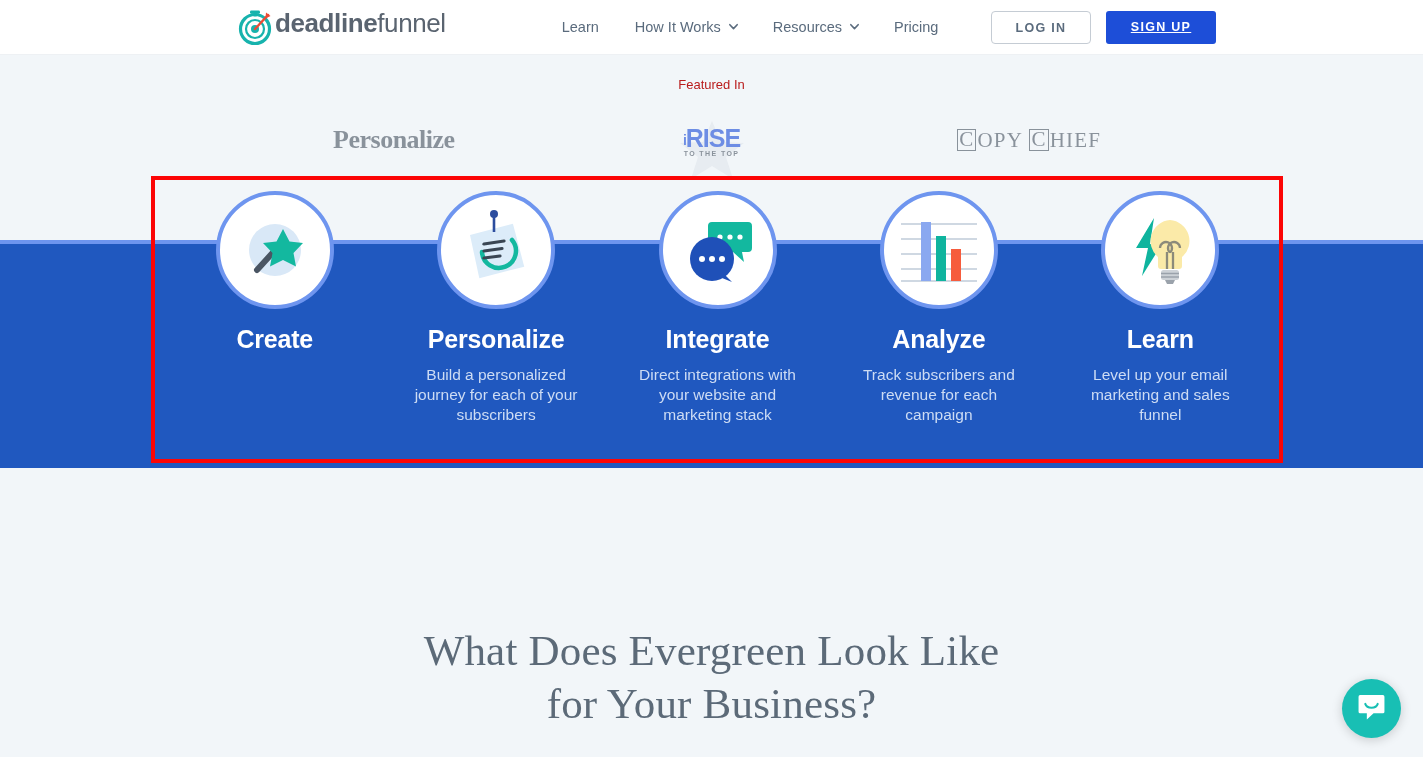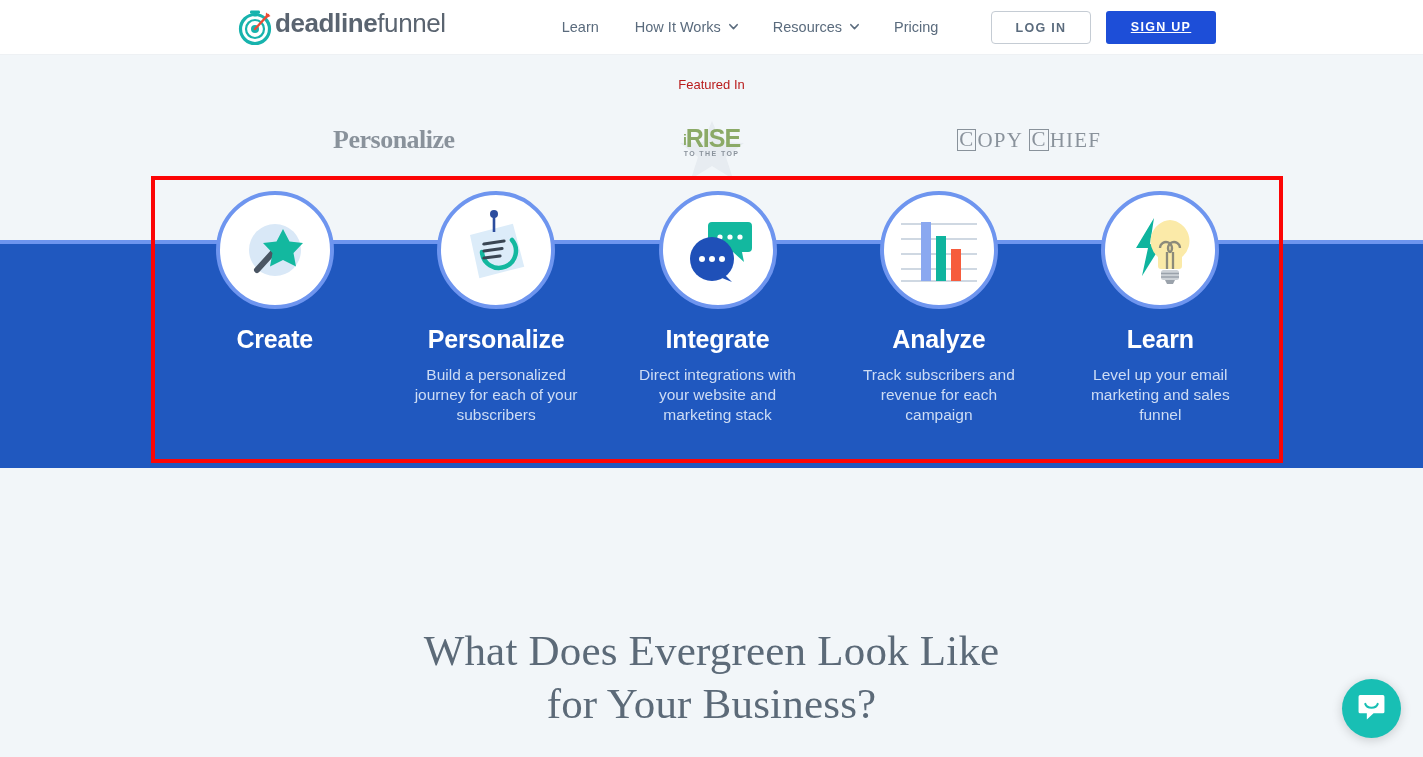--- a/index.html
+++ b/index.html
@@ -54,21 +54,21 @@
   }
   .logo-cell { flex:1; display:flex; justify-content:center; align-items:center; height:48px; opacity:.62; }
 
   .ent-logo { font-family:"Liberation Serif", serif; font-size:26px; font-weight:700; color:#4a5563; letter-spacing:-0.5px; }
   .dm-logo { display:flex; align-items:center; gap:1px; font-size:19px; letter-spacing:.4px; }
   .dm-gear { width:25px; height:25px; margin-right:-5px; }
   .dm-bold { font-weight:700; color:#4a5563; }
   .dm-light { font-weight:400; color:#8b98a6; }
   .rise-logo { text-align:center; position:relative; }
   .rise-star { position:absolute; left:50%; top:-4px; transform:translateX(-50%); opacity:.25; }
-  .rise-main { font-size:25px; font-weight:700; color:#4d7c0f; letter-spacing:-1px; font-family:"Liberation Sans", sans-serif; position:relative; }
+  .rise-main { font-size:25px; font-weight:700; color:#1d4ed8; letter-spacing:-1px; font-family:"Liberation Sans", sans-serif; position:relative; }
   .rise-main .rise-i { font-size:14px; vertical-align:2px; }
   .rise-sub { font-size:7px; font-weight:700; color:#4a5563; letter-spacing:1.4px; margin-top:-3px; position:relative; }
   .cc-logo { font-family:"Liberation Serif", serif; font-size:21px; color:#4a5563; letter-spacing:1.2px; display:flex; align-items:center; }
   .cc-box { border:1.5px solid #4a5563; padding:0 1px; margin-right:1px; line-height:.95; }
   .mg-logo { font-size:18px; font-weight:700; color:#5a6672; letter-spacing:2.2px; }
 
   
   .band-zone { position:relative; margin-top:12px; height:313px; }
   .blue-band {
     position:absolute; left:0; right:0; top:64px; height:228px;

